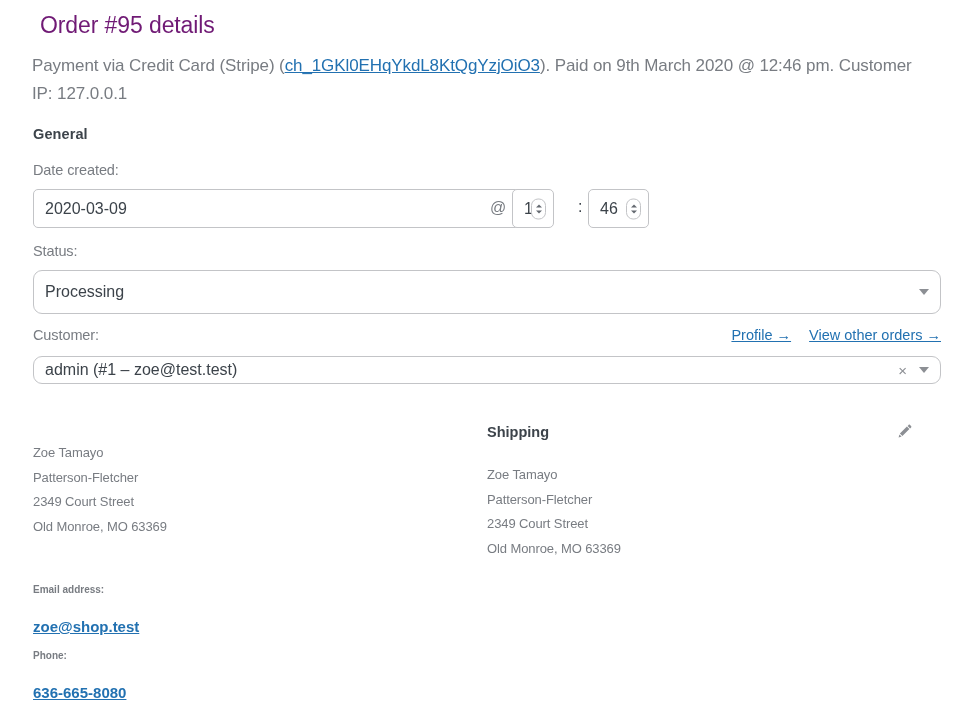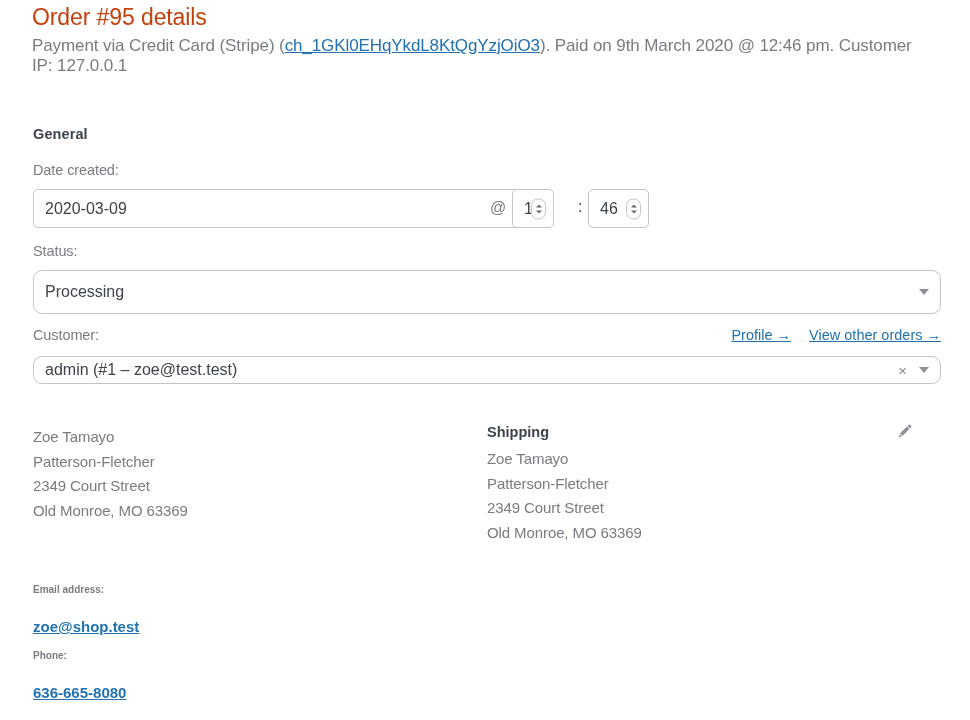--- a/index.html
+++ b/index.html
@@ -23,32 +23,32 @@
     box-sizing: border-box;
   }
 
   
   .order-title {
     position: absolute;
     left: 32px;
     top: 2px;
     font-size: 23px;
     font-weight: 400;
-    color: #c2410c;
+    color: #701a75;
     letter-spacing: -0.1px;
-    margin: 0;
+    margin: 8px;
     line-height: 30px;
   }
   .order-meta {
     position: absolute;
     left: 32px;
-    top: 36px;
+    top: 52px;
     width: 900px;
     font-size: 17px;
-    line-height: 20px;
+    line-height: 28px;
     color: #787c82;
     letter-spacing: -0.1px;
   }
   a.link {
     color: #2271b1;
     text-decoration: underline;
   }
 
   
   .section-heading {
@@ -213,22 +213,22 @@
   .edit-pencil {
     position: absolute;
     right: 14px;
     top: -1px;
     width: 16px;
     height: 16px;
     cursor: pointer;
   }
   #shipping-col .edit-pencil { right: 14px; }
   .addr-body {
-    margin-top: 1px;
-    font-size: 15px;
+    margin-top: 17px;
+    font-size: 13px;
     line-height: 24.5px;
     color: #787c82;
     letter-spacing: -0.1px;
   }
   .addr-body div { white-space: nowrap; }
 
   
   .contact-block {
     position: absolute;
     left: 33px;

